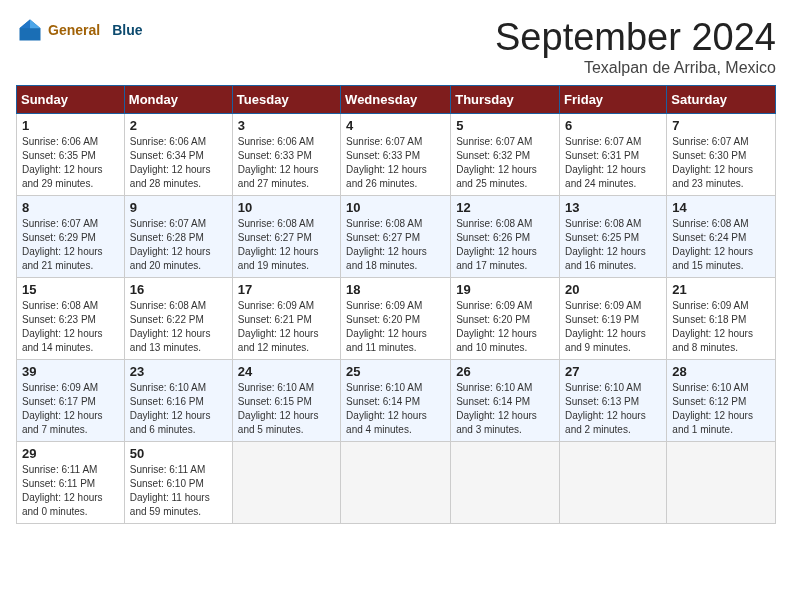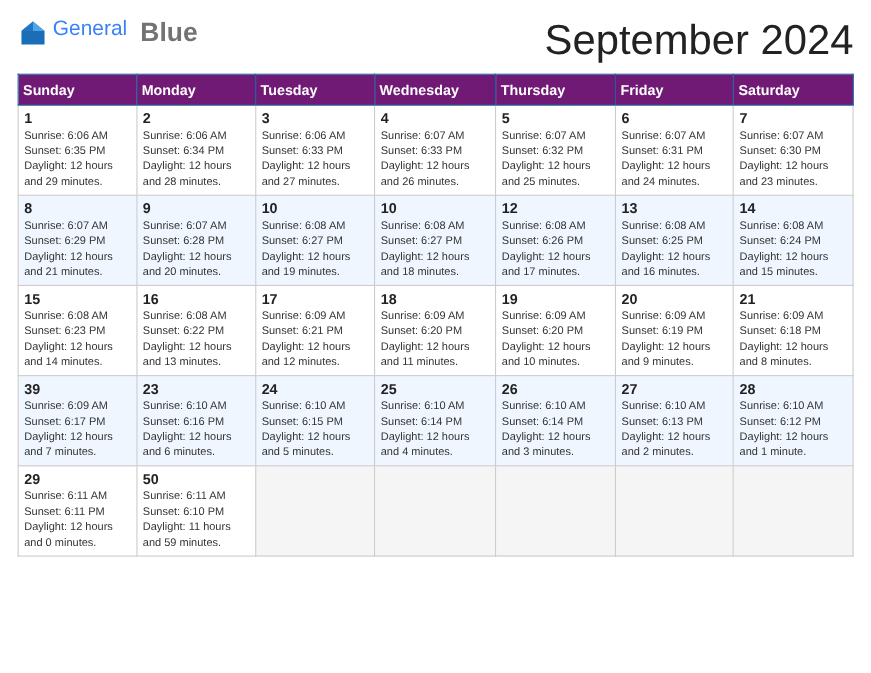--- a/index.html
+++ b/index.html
@@ -38,21 +38,21 @@
     .location {
       font-size: 16px;
       color: #444;
     }
     .calendar {
       width: 100%;
       border-collapse: collapse;
       border: 1px solid #ccc;
     }
     .calendar th {
-      background: #701a75;
+      background: #7f1d1d;
       color: #fff;
       font-size: 13px;
       font-weight: bold;
       padding: 6px 4px;
       text-align: left;
       border: 1px solid #1a5fa0;
     }
     .calendar td {
       border: 1px solid #ccc;
       vertical-align: top;
@@ -90,27 +90,28 @@
 
 <div class="header-area">
   <div class="logo">
     <svg class="logo-icon" viewBox="0 0 32 32" xmlns="http://www.w3.org/2000/svg">
       <polygon points="16,4 28,14 28,28 4,28 4,14" fill="#1a6eb5"></polygon>
       <polygon points="16,4 28,14 16,14" fill="#4da6e8"></polygon>
       <polygon points="16,4 4,14 16,14" fill="#2176c7"></polygon>
     </svg>
     <div>
       <div style="display:flex; gap:0;">
-        <span class="logo-general" style="font-size:19px;font-weight:normal;color:#3b82f6;">General</span>
-          <span class="logo-blue" style="font-size:24px;font-weight:bold;color:#737373;padding-left:12px;">Blue</span>
+        <span class="logo-general" style="font-size:14px;font-weight:bold;color:#a16207;">General</span>
+          <span class="logo-blue" style="font-size:14px;font-weight:bold;color:#0c4a6e;padding-left:12px;">Blue</span>
       </div>
     </div>
   </div>
   <div class="title-area">
     <div class="month-year">September 2024</div>
+    <div class="location">Texalpan de Arriba, Mexico</div>
   </div>
 </div>
 
 <table class="calendar">
   <thead>
     <tr>
     <th>Sunday</th>
         <th>Monday</th>
         <th>Tuesday</th>
         <th>Wednesday</th>

